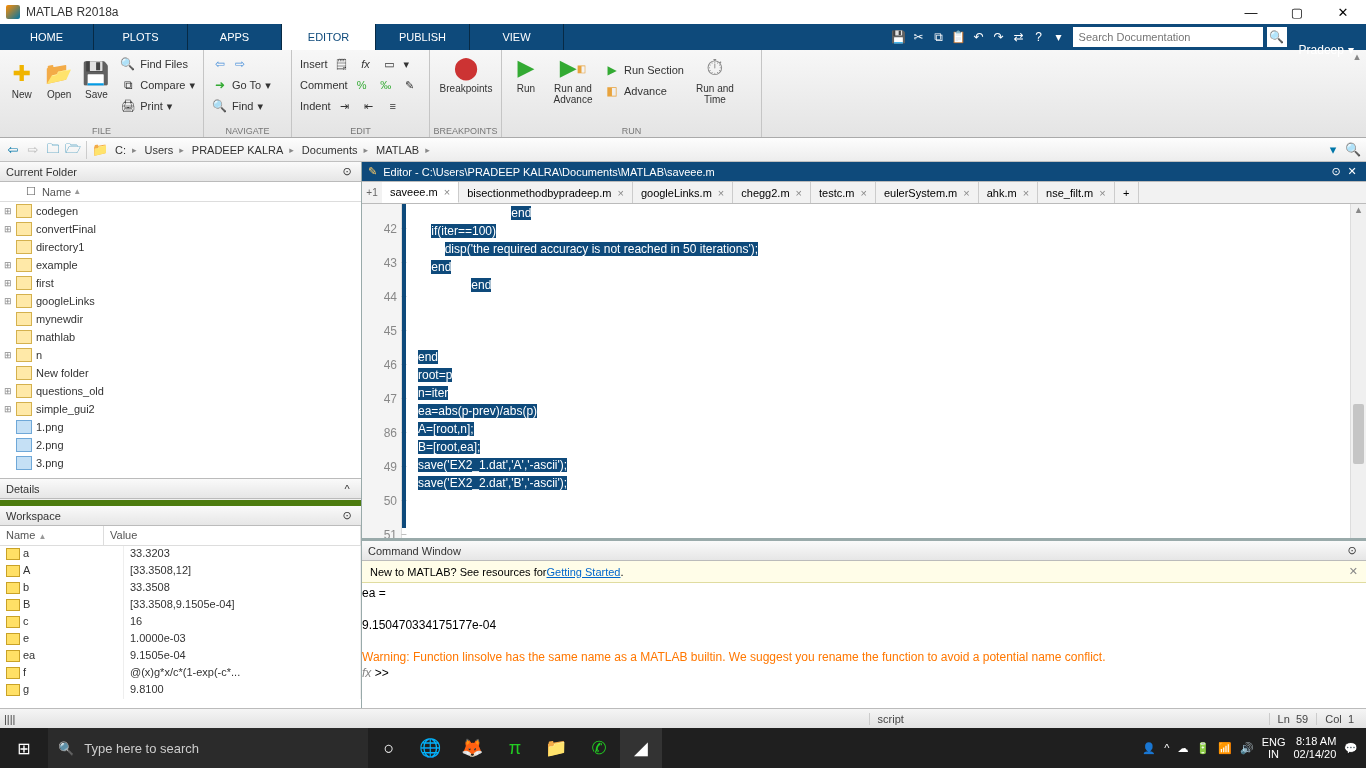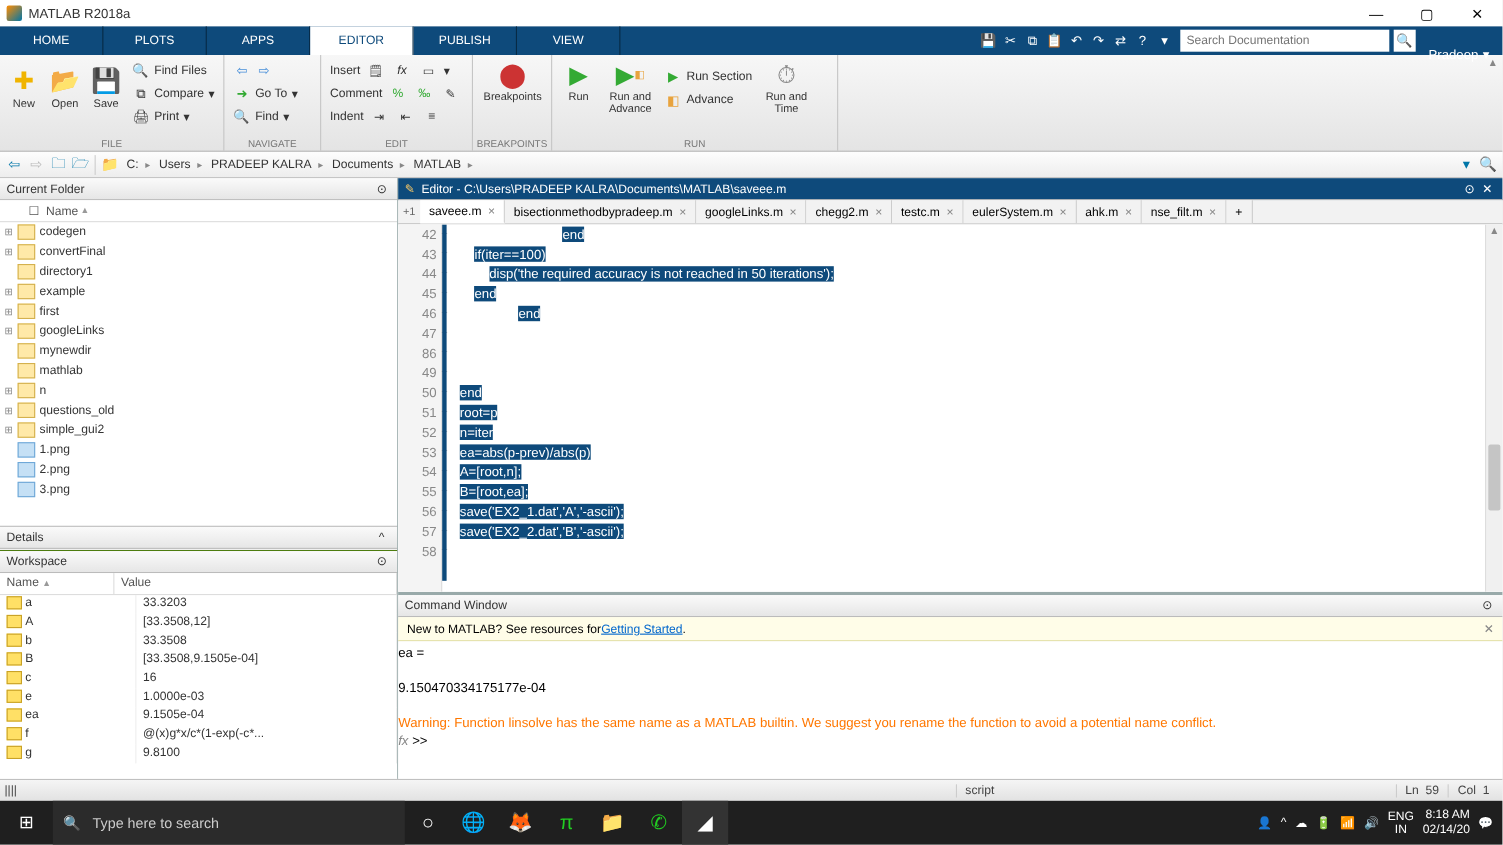--- a/index.html
+++ b/index.html
@@ -50,39 +50,39 @@
 
 .filelist { flex: 1; background: #fff; overflow: hidden; }
 .file-hdr { height: 20px; border-bottom: 1px solid #ddd; display: flex; align-items: center; padding-left: 26px; font-size: 11px; color: #555; }
 .file-row { height: 18px; display: flex; align-items: center; padding-left: 4px; font-size: 11px; color: #333; }
 .file-row .exp { width: 12px; color: #888; font-size: 9px; }
 .file-row .fico { width: 16px; height: 14px; margin-right: 4px; }
 .folder { background: #ffe9a8; border: 1px solid #d4b14e; }
 .imgfile { background: #c5e0f5; border: 1px solid #6fa8d8; }
 
 .details-panel { height: 22px; border-top: 1px solid #bbb; }
-.ws-panel { height: 208px; border-top: 1px solid #4d7c0f; display: flex; flex-direction: column; }
+.ws-panel { height: 208px; border-top: 6px solid #4d7c0f; display: flex; flex-direction: column; }
 .ws-grid { flex: 1; background: #fff; overflow: hidden; }
 .ws-hdr { height: 20px; display: flex; border-bottom: 1px solid #ddd; }
 .ws-hdr > div { padding: 3px 6px; font-size: 11px; color: #555; border-right: 1px solid #ddd; }
 .ws-row { height: 17px; display: flex; font-size: 11px; color: #333; }
 .ws-row > div { padding: 1px 6px; border-right: 1px solid #eee; overflow: hidden; white-space: nowrap; }
 .ws-ico { width: 14px; height: 12px; background: #ffe066; border: 1px solid #c9a227; display: inline-block; margin-right: 3px; vertical-align: middle; }
 
 
 .editor-tabs { height: 22px; background: #f2f2f2; display: flex; border-bottom: 1px solid #bbb; }
 .etab { padding: 0 8px; display: flex; align-items: center; gap: 6px; border-right: 1px solid #ccc; font-size: 11px; background: #f2f2f2; }
 .etab.active { background: #fff; border-bottom: 1px solid #fff; }
 .etab .x { color: #888; font-size: 11px; }
 .etab.plus { width: 24px; justify-content: center; }
 .shift { width: 20px; display: flex; align-items: center; justify-content: center; font-size: 10px; color: #666; }
 
 .code-area { flex: 1; background: #fff; display: flex; overflow: hidden; position: relative; }
 .gutter { width: 40px; background: #f4f4f4; border-right: 1px solid #ddd; text-align: right; padding-right: 4px; font-family: Consolas, monospace; font-size: 12px; color: #888; line-height: 18px; }
-.gutter .ln { height: 18px; position: relative; }
+.gutter .ln { height: 18px; position: relative; margin-top: 16px; }
 .gutter .ln:after { content: "−"; position: absolute; right: -10px; color: #aaa; font-size: 10px; }
 .code { flex: 1; font-family: Consolas, monospace; font-size: 12px; line-height: 18px; white-space: pre; padding-left: 16px; position: relative; }
 .sel { background: #0e4a7b; color: #fff; }
 .bluebar { position: absolute; left: 0; top: 0; width: 4px; background: #0e4a7b; }
 .right-scroll { width: 16px; background: #f0f0f0; border-left: 1px solid #ddd; position: relative; }
 .thumb { position: absolute; left: 2px; right: 2px; background: #c5c5c5; border-radius: 2px; }
 
 .cmd-panel { height: 170px; border-top: 3px solid #9aa; display: flex; flex-direction: column; }
 .banner { height: 22px; background: #fffde8; border-bottom: 1px solid #e0dca0; display: flex; align-items: center; padding: 0 8px; font-size: 11px; }
 .banner a { color: #0066cc; }
@@ -301,20 +301,25 @@
           </div>
           <div class="file-row">
             <span class="exp"></span>
             <span class="fico folder"></span>
             <span>mathlab</span>
           </div>
           <div class="file-row">
             <span class="exp">⊞</span>
             <span class="fico folder"></span>
             <span>n</span>
+          </div>
+          <div class="file-row">
+            <span class="exp"></span>
+            <span class="fico folder"></span>
+            <span>New folder</span>
           </div>
           <div class="file-row">
             <span class="exp">⊞</span>
             <span class="fico folder"></span>
             <span>questions_old</span>
           </div>
           <div class="file-row">
             <span class="exp">⊞</span>
             <span class="fico folder"></span>
             <span>simple_gui2</span>

